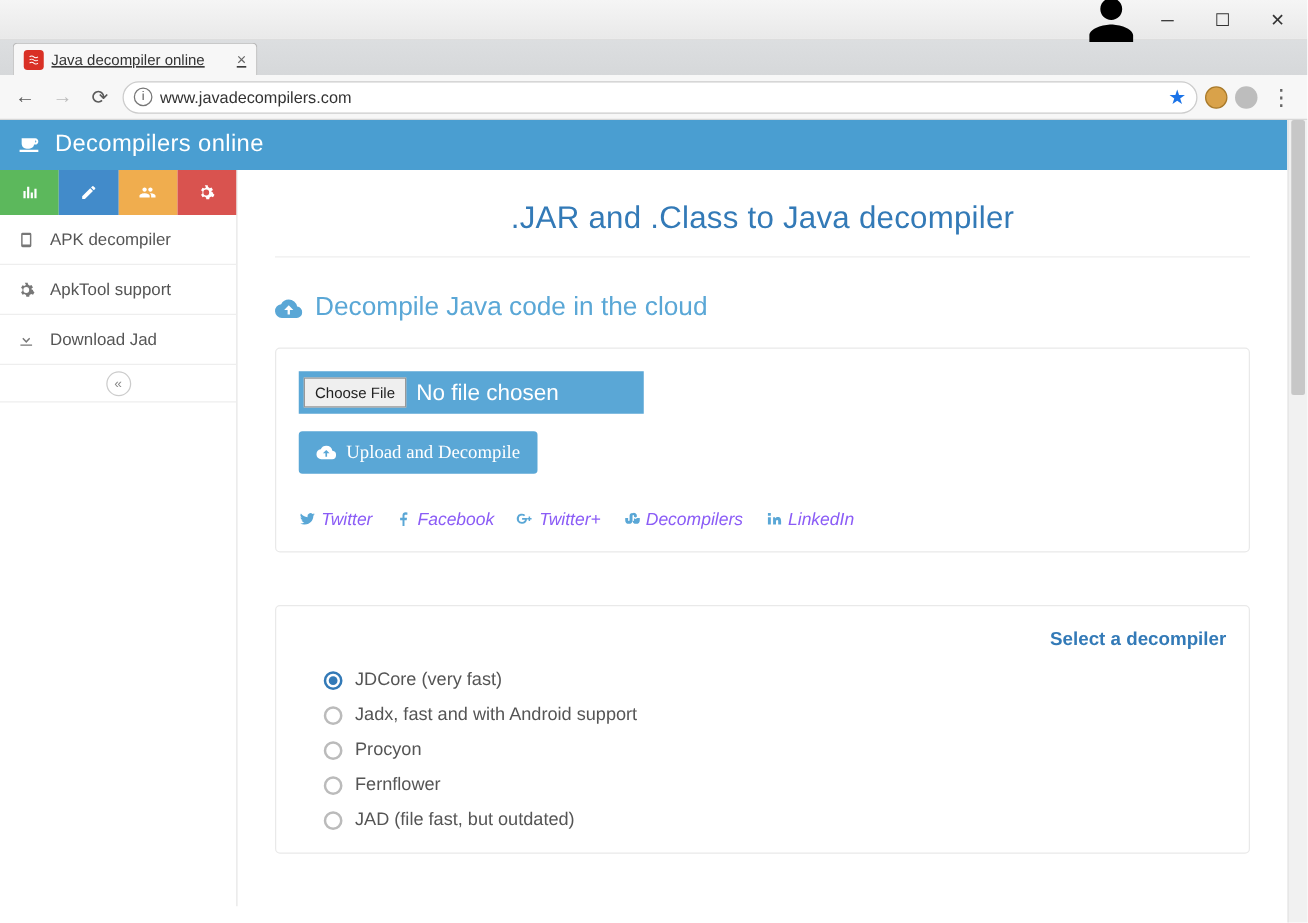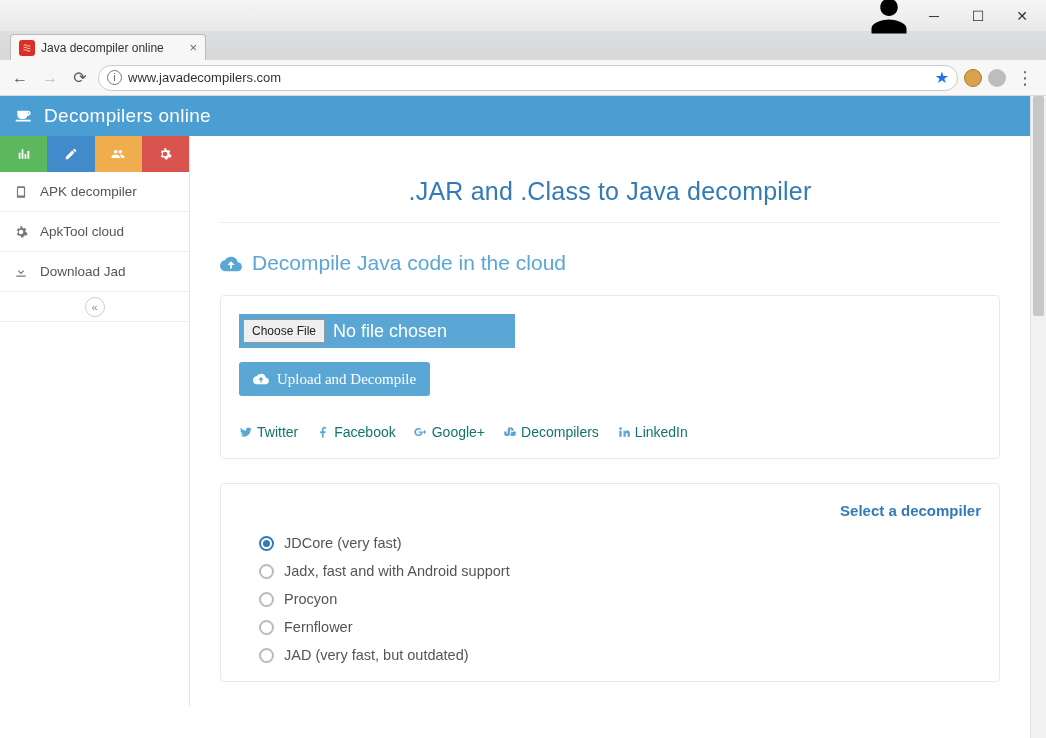--- a/index.html
+++ b/index.html
@@ -7,21 +7,21 @@
 body { background: #fff; }
 
 
 .window-titlebar { height: 32px; background: linear-gradient(#f5f5f5,#e9e9e9); border-bottom: 1px solid #ddd; display: flex; justify-content: flex-end; align-items: center; padding: 0 2px; gap: 2px; }
 .win-btn { width: 42px; height: 28px; display:flex; align-items:center; justify-content:center; color:#333; font-size:14px; }
 .win-controls { display:flex; }
 .win-controls .win-btn { width:44px; }
 
 
 .tab-strip { height: 28px; background: linear-gradient(#dcdee0,#d6d8da); display:flex; align-items:flex-end; padding-left: 10px; }
-.tab { width: 196px; height: 26px; background: #f7f7f7; border: 1px solid #bbb; border-bottom: none; border-radius: 4px 4px 0 0; display:flex; align-items:center; padding: 0 8px; gap:6px; position:relative; }
+.tab { width: 196px; height: 26px; background: #f7f7f7; border: 1px solid #bbb; border-bottom: none; border-radius: 4px 4px 0 0; display:flex; align-items:center; padding: 0 8px; gap:6px; position:relative;text-decoration:underline; }
 .tab .favicon { width:16px; height:16px; background:#d93025; border-radius:3px; display:flex; align-items:center; justify-content:center; }
 .tab .favicon svg { width:10px; height:10px; fill:#fff; }
 .tab .tab-title { font-size:12px; color:#333; flex:1; white-space:nowrap; overflow:hidden; text-overflow:ellipsis; }
 .tab .tab-close { font-size:13px; color:#666; }
 
 
 .browser-toolbar { height: 36px; border-bottom: 1px solid #d7d7d7; display:flex; align-items:center; padding: 0 8px; gap:6px; background:#f7f7f7; }
 .navbtn { width:24px; height:24px; display:flex; align-items:center; justify-content:center; color:#5a5a5a; }
 .navbtn.disabled { color:#bdbdbd; }
 .omni { flex:1; height:26px; border:1px solid #ccc; border-radius:13px; display:flex; align-items:center; padding: 0 8px; gap:6px; background:#fff; }
@@ -46,34 +46,34 @@
 .sidebar { width: 190px; border-right:1px solid #e6e6e6; background:#fff; }
 .nav-btns { display:flex; height:36px; }
 .nav-btns .nb { flex:1; display:flex; align-items:center; justify-content:center; color:#fff; }
 .nb.green{background:#5cb85c;} .nb.blue{background:#428bca;} .nb.orange{background:#f0ad4e;} .nb.red{background:#d9534f;}
 .nb svg{width:14px;height:14px;fill:#fff;}
 .nav-item { height:40px; display:flex; align-items:center; padding:0 14px; gap:12px; border-bottom:1px solid #eee; font-size:13.5px; color:#555; }
 .nav-item svg { width:14px; height:14px; fill:#777; }
 .collapse-btn { display:flex; align-items:center; justify-content:center; height:30px; border-bottom:1px solid #eee; }
 .collapse-btn .circle { width:20px; height:20px; border:1px solid #ccc; border-radius:50%; display:flex; align-items:center; justify-content:center; font-size:11px; color:#888; background:#fff; }
 
-.content { flex:1; padding: 35px 30px 0 30px; }
+.content { flex:1; padding: 18px 30px 0 30px; }
 .page-title { text-align:center; font-size:25px; font-weight:400; color:#337ab7; padding: 6px 0 16px; border-bottom:1px solid #eee; margin-bottom: 28px; letter-spacing:0.2px; }
 .sub-heading { display:flex; align-items:flex-end; gap:10px; font-size:21px; color:#5aa7d6; font-weight:400; margin-bottom: 20px; }
 .sub-heading svg { width:22px; height:22px; fill:#5aa7d6; }
 
-.panel { border:1px solid #e9e9e9; border-radius:4px; padding: 18px; background:#fff; margin-bottom: 24px; }
+.panel { border:1px solid #e9e9e9; border-radius:4px; padding: 18px; background:#fff; margin-bottom: 42px; }
 .file-bar { width: 276px; height:34px; background:#5aa7d6; display:flex; align-items:center; padding:4px; gap:8px; margin-bottom:14px; }
 .choose-file { height:24px; background:#efefef; border:1px solid #999; font-size:12px; padding: 0 8px; color:#222; display:flex; align-items:center; }
 .nofile { color:#fff; font-size:18px; }
 .upload-btn { height:34px; display:inline-flex; align-items:center; gap:8px; background:#5aa7d6; color:#fff; font-size:15px; padding:0 14px; border-radius:3px; font-family: Georgia, serif; }
 .upload-btn svg{width:16px;height:16px;fill:#fff;}
 
 .socials { display:flex; gap:18px; margin-top:28px; flex-wrap:wrap; }
-.social { display:flex; align-items:center; gap:4px; color:#0f766e; font-size:14px; }
+.social { display:flex; align-items:center; gap:4px; color:#8b5cf6; font-size:14px;font-style:italic; }
 .social svg{width:14px;height:14px;fill:#5aa7d6;}
 
 .select-heading { color:#337ab7; font-size:15px; font-weight:600; margin-bottom:16px;text-align:right; }
 .radio-list { display:flex; flex-direction:column; gap:12px; padding-left:20px; }
 .radio-item { display:flex; align-items:center; gap:10px; font-size:14.5px; color:#555; }
 .radio-circle { width:15px; height:15px; border:2px solid #bbb; border-radius:50%; display:flex; align-items:center; justify-content:center; flex-shrink:0; }
 .radio-item.selected .radio-circle { border-color:#337ab7; }
 .radio-item.selected .radio-circle::after { content:""; width:7px; height:7px; background:#337ab7; border-radius:50%; }
 
 </style>
@@ -157,21 +157,21 @@
         <div class="nav-item">
           <svg viewBox="0 0 24 24">
               <path d="M7 2h10a2 2 0 0 1 2 2v16a2 2 0 0 1-2 2H7a2 2 0 0 1-2-2V4a2 2 0 0 1 2-2zm0 3v13h10V5H7z"></path>
             </svg>
           <span>APK decompiler</span>
         </div>
         <div class="nav-item">
           <svg viewBox="0 0 24 24">
               <path d="M12 8a4 4 0 1 0 0 8 4 4 0 0 0 0-8zm9.4 4c0 .5-.1 1-.1 1.4l2 1.6-2 3.4-2.4-1a7.6 7.6 0 0 1-2.4 1.4l-.4 2.6h-4l-.4-2.6a7.6 7.6 0 0 1-2.4-1.4l-2.4 1-2-3.4 2-1.6c0-.4-.1-.9-.1-1.4s.1-1 .1-1.4l-2-1.6 2-3.4 2.4 1c.7-.6 1.5-1.1 2.4-1.4L10 2h4l.4 2.6c.9.3 1.7.8 2.4 1.4l2.4-1 2 3.4-2 1.6c0 .4.1.9.1 1.4z"></path>
             </svg>
-          <span>ApkTool cloud</span>
+          <span>ApkTool support</span>
         </div>
         <div class="nav-item">
           <svg viewBox="0 0 24 24">
               <path d="M12 3v10l4-4 1.4 1.4L12 16 6.6 10.4 8 9l4 4V3h0zM4 18h16v2H4v-2z"></path>
             </svg>
           <span>Download Jad</span>
         </div>
         <div class="collapse-btn">
           <span class="circle">«</span>
         </div>
@@ -209,21 +209,21 @@
             <a class="social">
               <svg viewBox="0 0 24 24">
                   <path d="M13 22v-8h3l.5-3.5H13V8.2c0-1 .3-1.7 1.7-1.7H17V3.3L14.5 3C12 3 10.3 4.5 10.3 7.3V10.5H7V14h3.3v8H13z"></path>
                 </svg>
               <span>Facebook</span>
             </a>
             <a class="social">
               <svg viewBox="0 0 24 24">
                   <path d="M8 11v2.4h4c-.2 1-1.2 3-4 3a4.4 4.4 0 1 1 0-8.8c1.3 0 2.1.5 2.6 1l1.8-1.7A7 7 0 1 0 8 19a6.5 6.5 0 0 0 6.7-6.7c0-.5 0-.9-.1-1.3H8zm13 0h-2V9h-2v2h-2v2h2v2h2v-2h2v-2z"></path>
                 </svg>
-              <span>Google+</span>
+              <span>Twitter+</span>
             </a>
             <a class="social">
               <svg viewBox="0 0 24 24">
                   <path d="M12 4a4 4 0 0 0-4 4v6a1 1 0 1 1-2 0v-3H2v3a5 5 0 0 0 10 0V8a1 1 0 1 1 2 0v1.3l2 .9 2-.9V8a4 4 0 0 0-6-3.5A4 4 0 0 0 12 4zm6 7.3-2 .9-2-.9V14a1 1 0 1 1-2 0v-2a5 5 0 0 0 0 0v2a5 5 0 0 0 10 0v-3h-4v.3z"></path>
                 </svg>
               <span>Decompilers</span>
             </a>
             <a class="social">
               <svg viewBox="0 0 24 24">
                   <path d="M4 4h4v4H4V4zm0 6h4v10H4V10zm6 0h3.8v1.4h.1c.5-.9 1.8-1.9 3.6-1.9 3.9 0 4.6 2.6 4.6 5.9V20h-4v-4.1c0-1 0-2.3-1.4-2.3s-1.6 1.1-1.6 2.2V20h-4V10z"></path>
@@ -247,21 +247,21 @@
             <label class="radio-item">
               <span class="radio-circle"></span>
               <span>Procyon</span>
             </label>
             <label class="radio-item">
               <span class="radio-circle"></span>
               <span>Fernflower</span>
             </label>
             <label class="radio-item">
               <span class="radio-circle"></span>
-              <span>JAD (very fast, but outdated)</span>
+              <span>JAD (file fast, but outdated)</span>
             </label>
           </div>
         </div>
       </div>
     </div>
   </div>
   <div class="scrollbar">
     <div class="thumb"></div>
   </div>
 </div>

